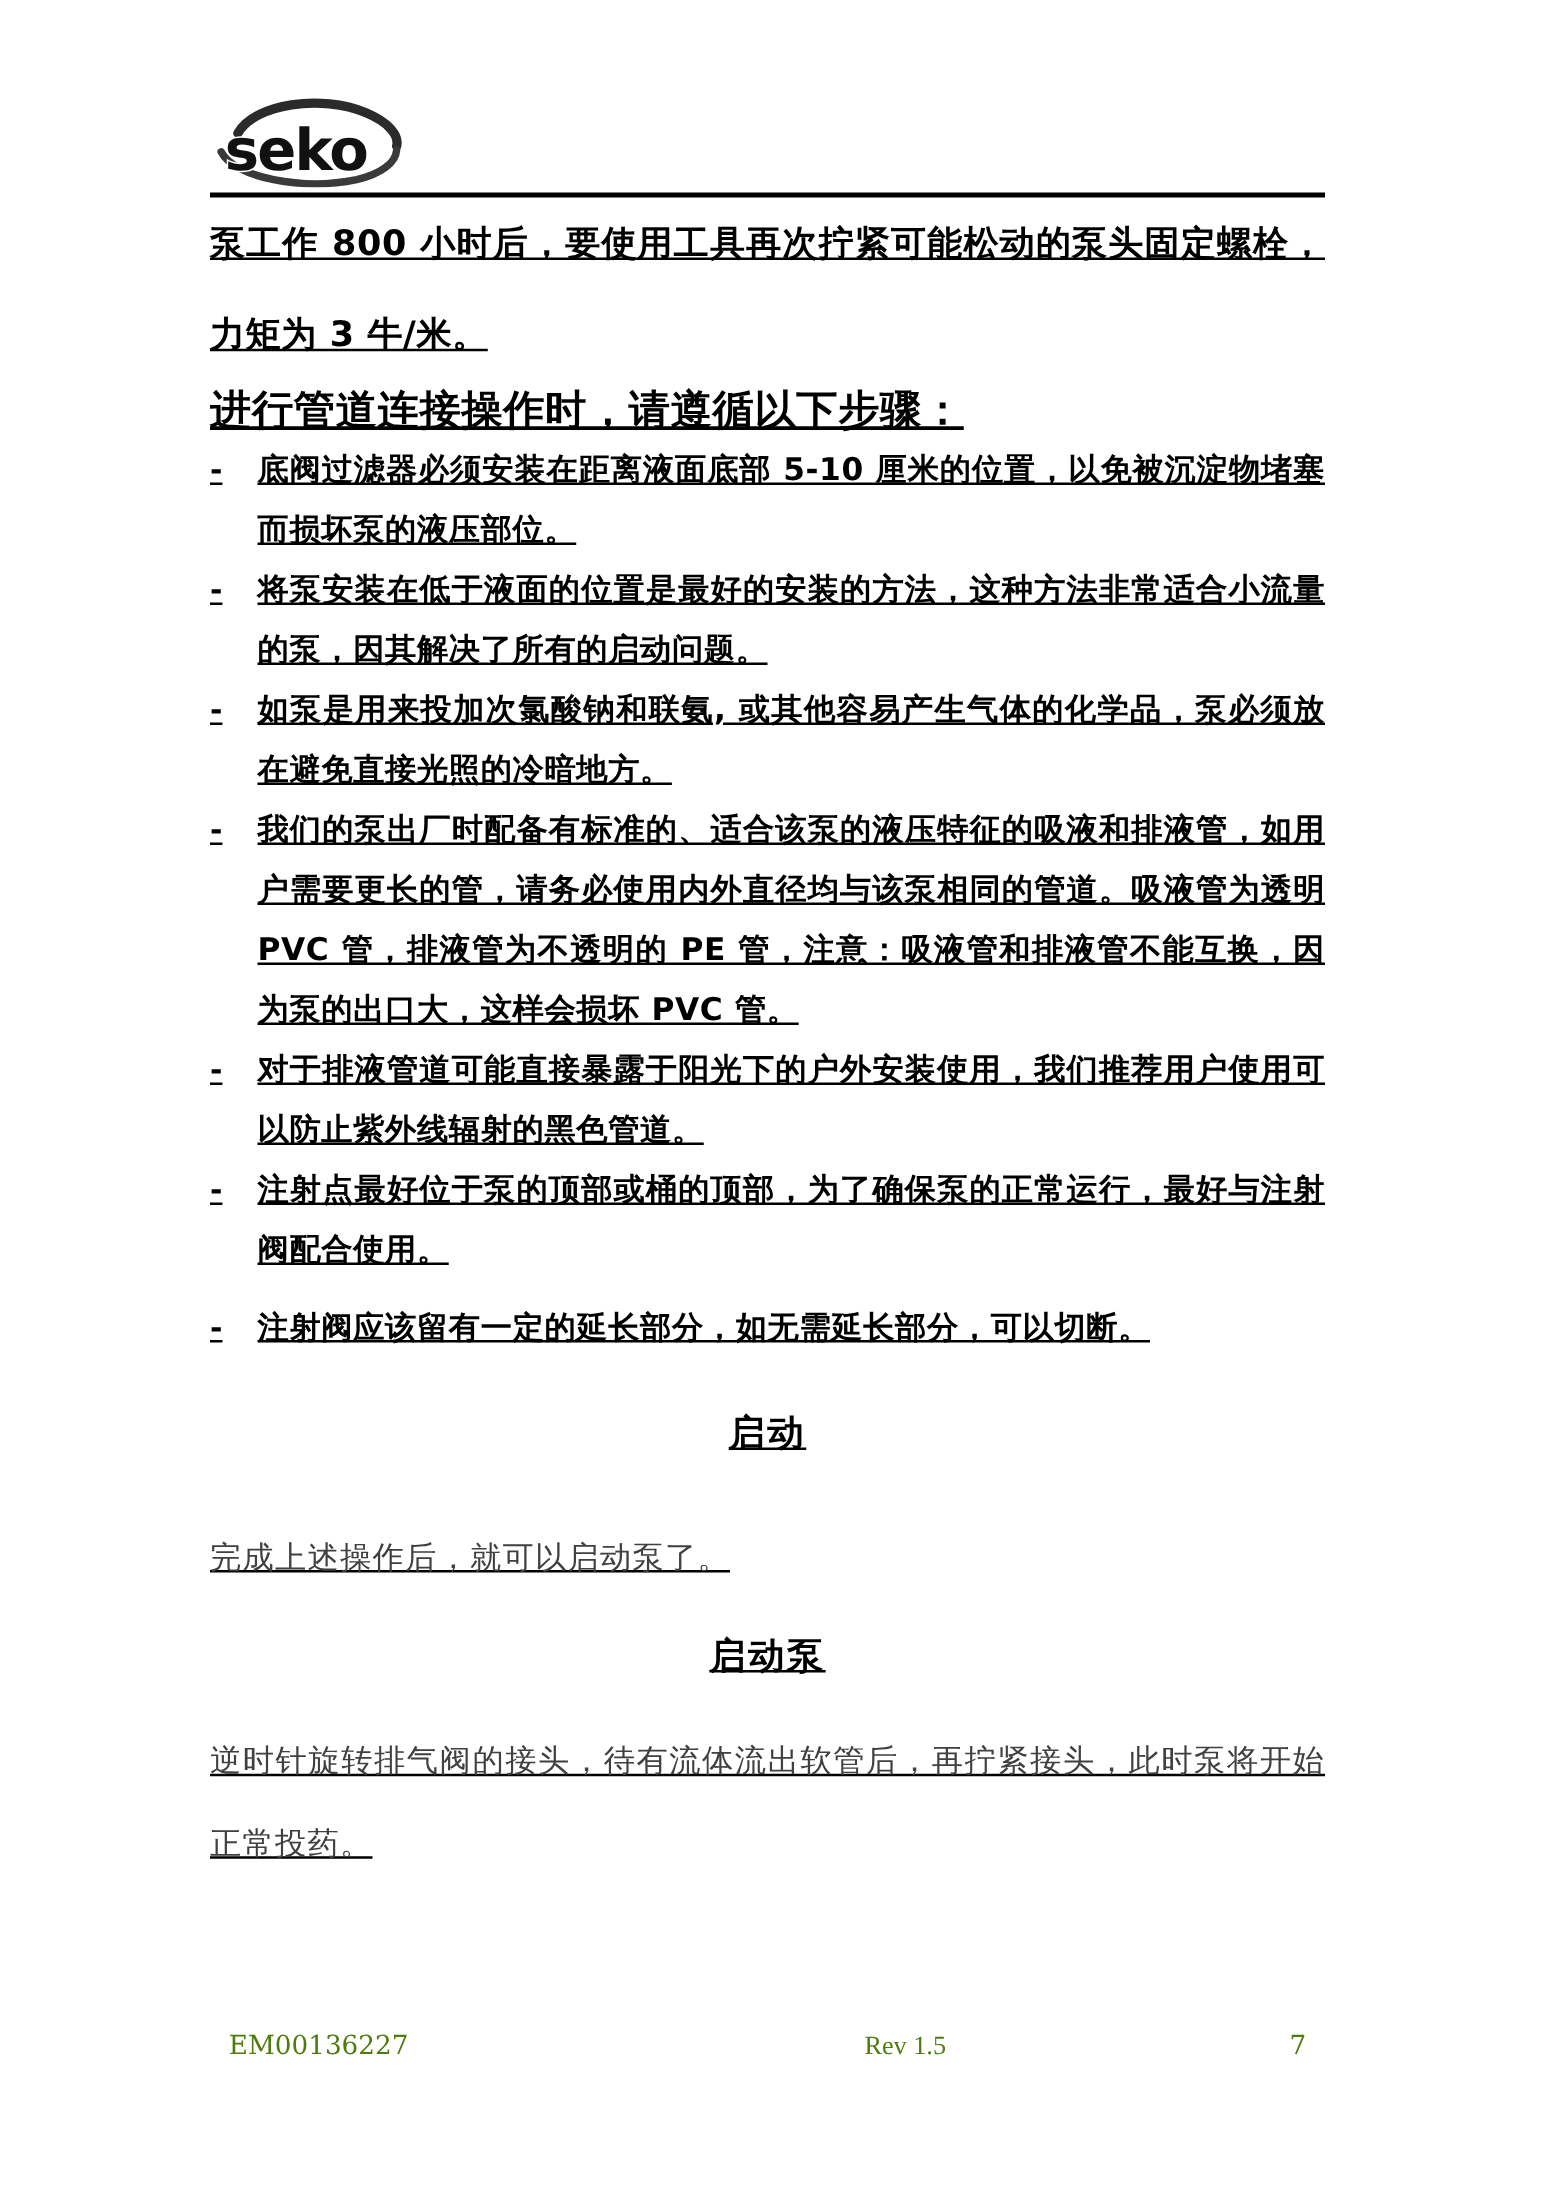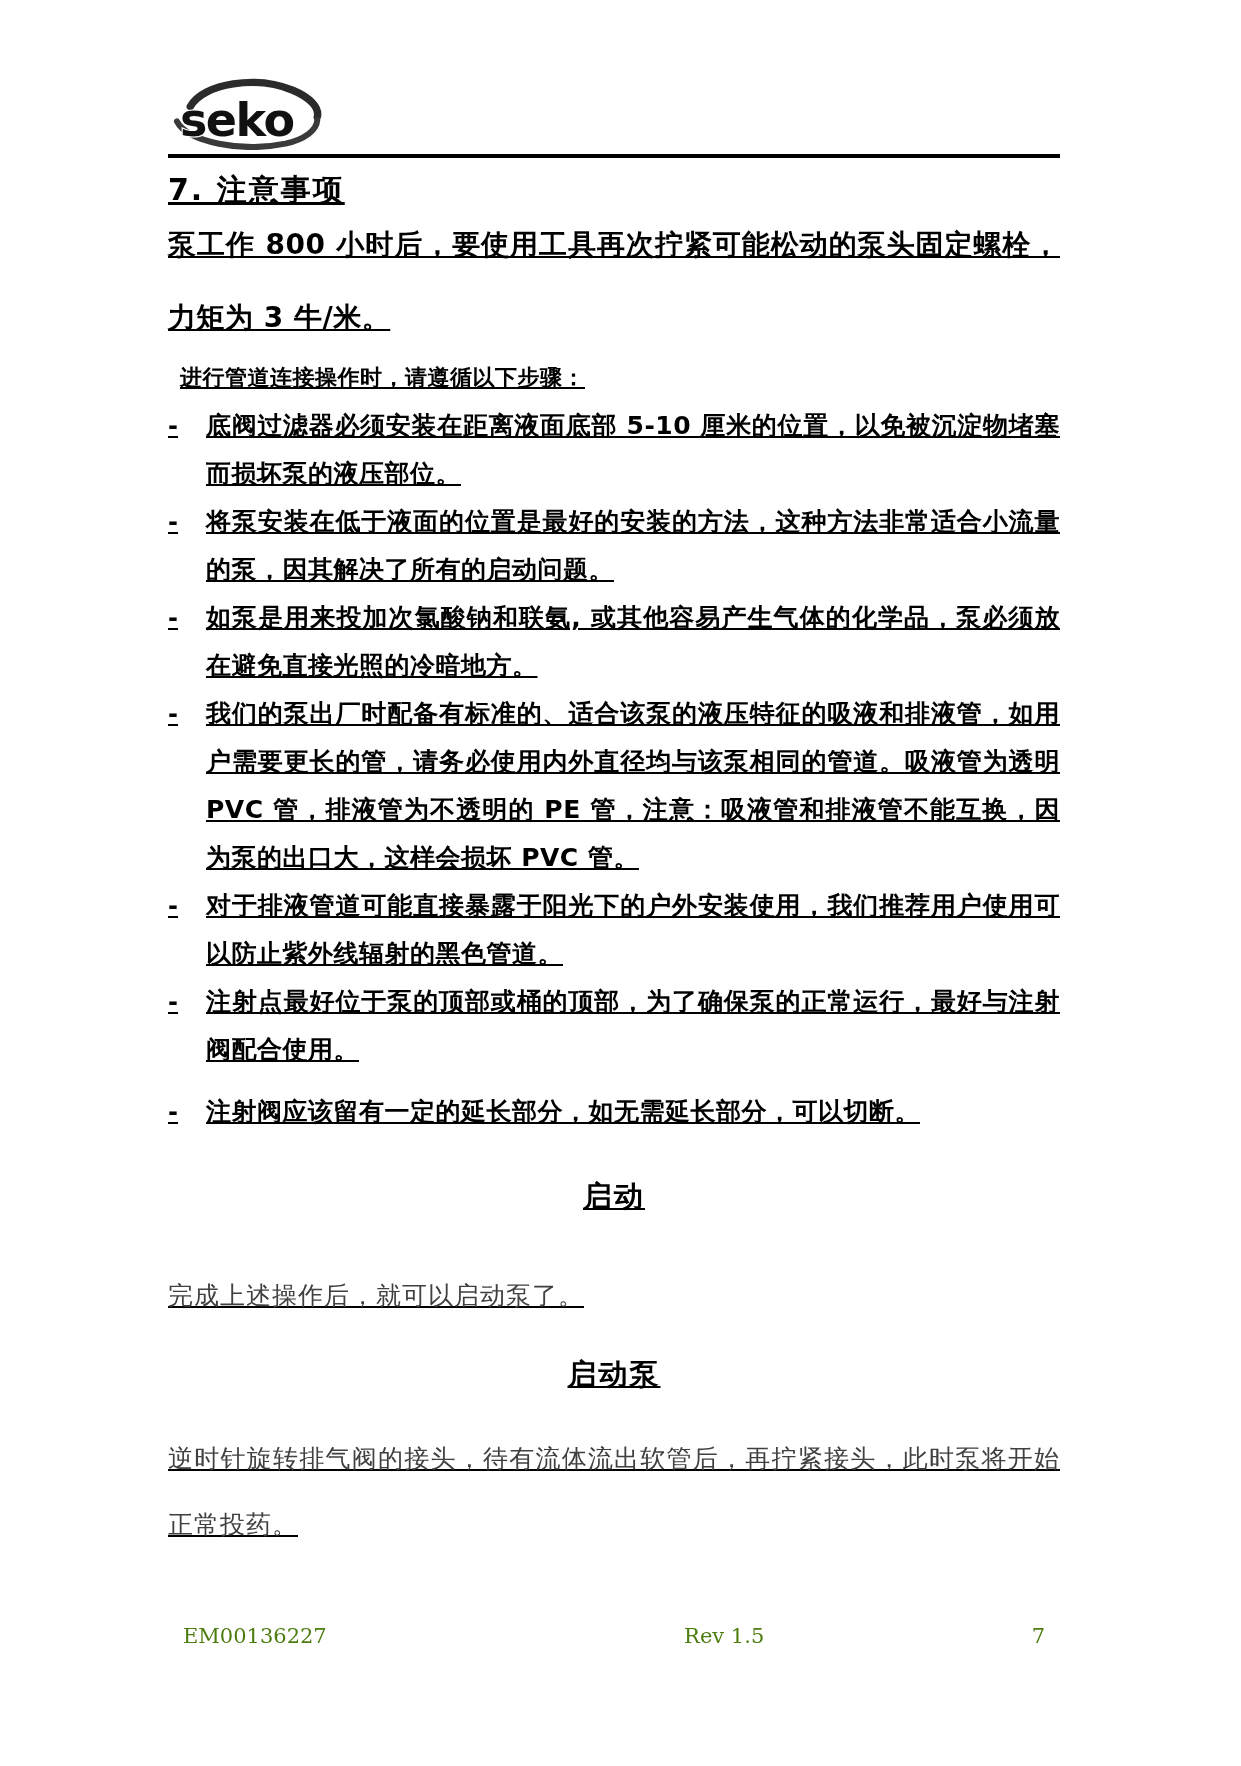--- a/index.html
+++ b/index.html
@@ -37,25 +37,24 @@
   }
   p.intro-p1 {
     margin-top: 0;
     font-size: 28px;
     font-weight: 700;
     line-height: 73px;
     text-align: justify;
     letter-spacing: 0.5px;
   }
   p.intro-p2 {
-    font-size: 22px;
+    font-size: 33px;
     font-weight: 700;
     line-height: 48px;
     letter-spacing: 0.5px;
-    margin-left: 12px;
   }
   .bullets { width: 100%; }
   .bullet {
     display: flex;
     align-items: flex-start;
     font-size: 25px;
     font-weight: 700;
     line-height: 48px;
   }
   .bullet .marker {
@@ -93,37 +92,36 @@
     left: 183px;
     right: 196px;
     top: 1624px;
     display: flex;
     justify-content: space-between;
     align-items: baseline;
     font-family: "DejaVu Serif", serif;
     font-size: 21px;
     color: #4d7c0f;
   }
-  .footer .f-center { margin-left: 90px; }
+  .footer .f-center { margin-left: 90px; font-family: Liberation Serif, serif; }
 </style>
 </head>
 <body>
 
 <div class="page">
   <div class="content">
 
     <svg class="logo-svg" viewBox="0 0 210 96" aria-hidden="true">
       <path d="M 30 38 C 48 6 120 -4 168 16 C 192 26 204 40 201 52" fill="none" stroke="#2b2b2b" stroke-width="10" stroke-linecap="round"></path>
       <path d="M 12 58 C 26 86 100 100 158 88 C 184 82 200 70 201 56" fill="none" stroke="#3a3a3a" stroke-width="8" stroke-linecap="round"></path>
       <text x="16" y="78" font-family="DejaVu Sans, sans-serif" font-size="62" font-weight="bold" letter-spacing="-2" fill="#111" stroke="#ffffff" stroke-width="3" paint-order="stroke">seko</text>
     </svg>
 
     <hr class="rule">
 
-    <h1 class="sec-heading">7. 注意事项</h1>
 
     <p class="intro-p1">泵工作 800 小时后，要使用工具再次拧紧可能松动的泵头固定螺栓，力矩为 3 牛/米。</p>
     <p class="intro-p2">进行管道连接操作时，请遵循以下步骤：</p>
 
     <div class="bullets">
       <div class="bullet">
         <span class="marker">-</span>
         <p class="btext">底阀过滤器必须安装在距离液面底部 5-10 厘米的位置，以免被沉淀物堵塞而损坏泵的液压部位。</p>
       </div>
       <div class="bullet">

